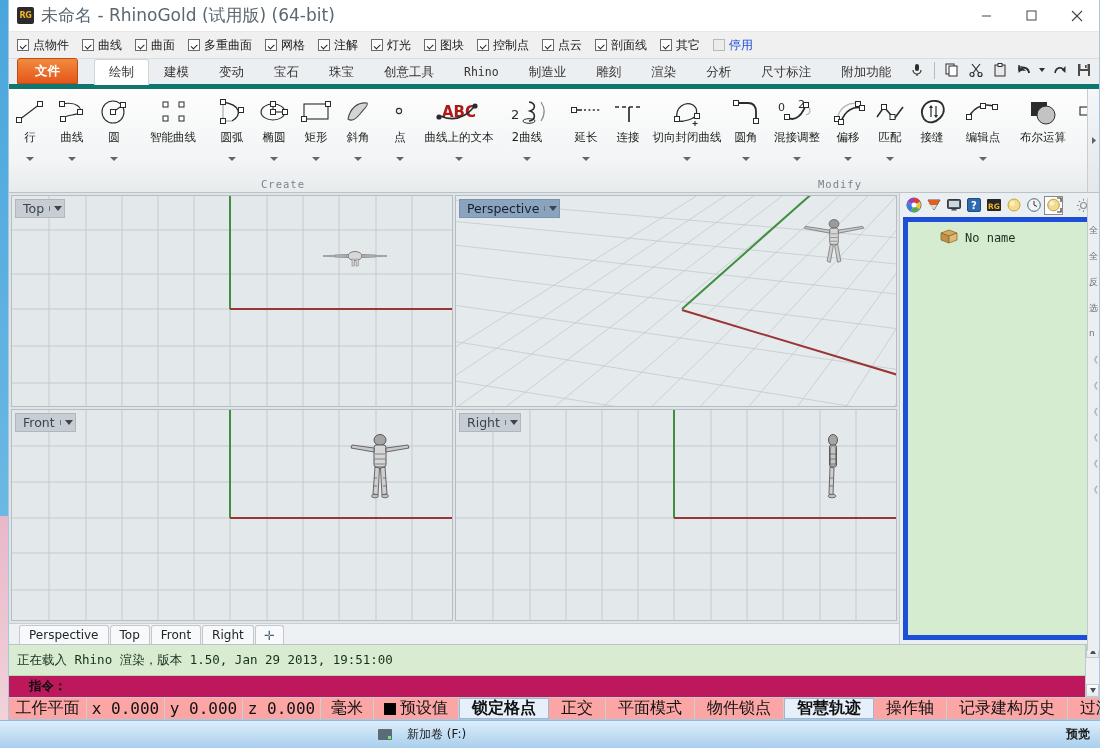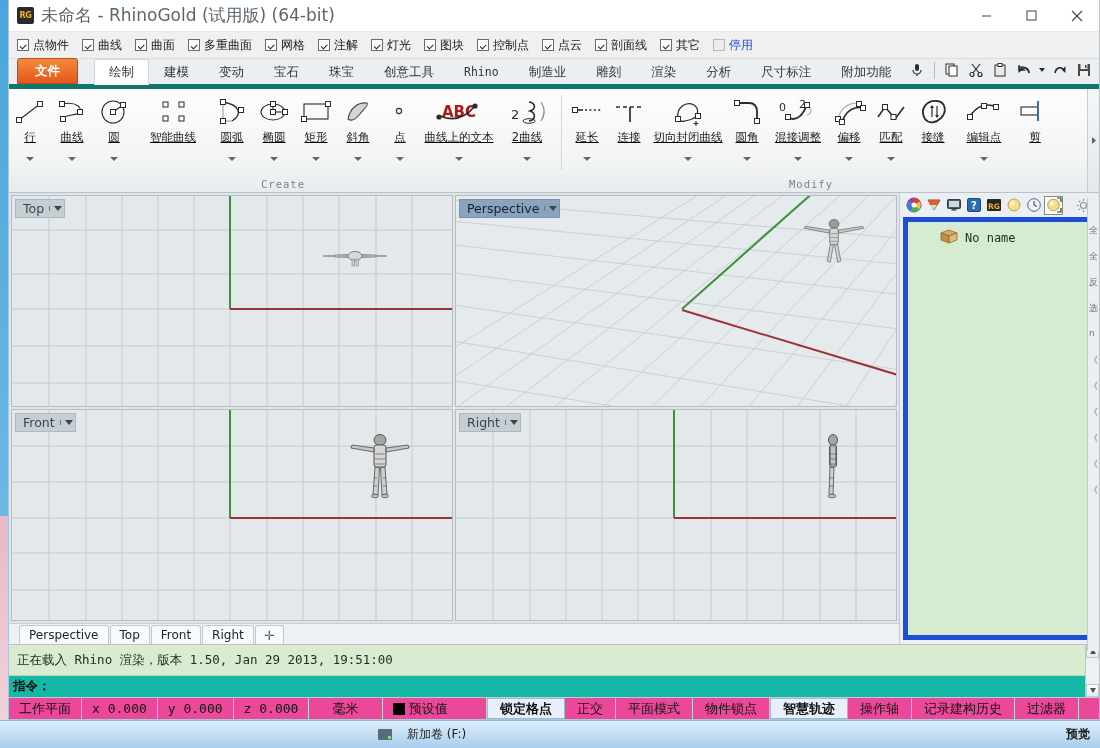--- a/index.html
+++ b/index.html
@@ -143,21 +143,20 @@
   .rgroup-title {
     position: absolute; bottom: 2px; left: 0; right: 0;
     text-align: center; font-size: 10.5px; color: #7b848a;
     font-family: "DejaVu Sans Mono", "Liberation Mono", monospace;
     letter-spacing: 1px;
   }
   .rbtn {
     width: 42px;
     display: flex; flex-direction: column; align-items: center;
     padding: 0 1px;
-    text-decoration: underline;
   }
   .rbtn.wide { width: 76px; }
   .rbtn.wide2 { width: 60px; }
   .ricon { height: 34px; display: flex; align-items: center; justify-content: center; }
   .rlabel { font-size: 11.5px; color: #1c1c1c; white-space: nowrap; text-align: center; margin-top: 1px; }
   .rarrow {
     margin-top: 12px; width: 0; height: 0;
     border-left: 4px solid transparent; border-right: 4px solid transparent;
     border-top: 4px solid #666;
   }
@@ -217,43 +216,43 @@
   
   .cmdpanel { flex: none; background: #d9ecd1; border-top: 1px solid #b9c3c9; }
   .cmd-history {
     height: 30px; background: #d9ecd1;
     padding: 4px 8px; font-size: 12.5px; color: #14301b;
     font-family: "DejaVu Sans Mono", "Liberation Mono", monospace;
     display: flex; align-items: center;
     position: relative;
   }
   .cmd-input-row {
-    height: 22px; background: #14b8a6;
+    height: 22px; background: #be185d;
     border-top: 1px solid #bcd4b2;
-    padding: 2px 4px; font-size: 12.5px; color: #0d0d0d;
+    padding: 2px 20px; font-size: 12.5px; color: #0d0d0d;
     display: flex; align-items: center; font-weight: bold;
   }
   .cmd-scroll {
     position: absolute; right: 0; top: 0; width: 14px; height: 52px;
     background: #eef1f2; border-left: 1px solid #c0c8cc;
     display: flex; flex-direction: column; justify-content: space-between;
   }
   .cmd-scroll div {
     height: 13px; display: flex; align-items: center; justify-content: center;
     background: linear-gradient(to bottom,#fdfdfd,#e6eaec);
     border: 1px solid #c2cacf;
   }
 
   
   .statusbar {
     height: 22px; flex: none;
-    background: #ec4899;
+    background: #fca5a5;
     border-top: 1px solid #c3cbd0;
     display: flex; align-items: stretch;
-    font-size: 13px; color: #111;
+    font-size: 16px; color: #111;
   }
   .sb-cell {
     display: flex; align-items: center; justify-content: center;
     border-right: 1px solid #c9d0d4;
     padding: 0 10px; white-space: nowrap;
   }
   .sb-cell.mono { font-family: "DejaVu Sans Mono", "Liberation Mono", monospace; }
   .sb-swatch { width: 12px; height: 12px; background: #000; margin-right: 4px; }
   .sb-toggle { padding: 0 12px; }
   .sb-toggle.on { background: #e7f0fa; font-weight: bold; border: 1px solid #9fb8d0; }
@@ -725,20 +724,30 @@
               <span class="ricon">
                 <svg width="48" height="30" viewBox="0 0 48 30">
                   <path d="M10 20 C16 8 28 6 36 10" stroke="#2b2b2b" fill="none" stroke-width="1.5"></path>
                   <rect x="7.5" y="17.5" width="5" height="5" fill="#fff" stroke="#2b2b2b" stroke-width="1"></rect>
                   <rect x="21.5" y="6.5" width="5" height="5" fill="#fff" stroke="#2b2b2b" stroke-width="1"></rect>
                   <rect x="33.5" y="7.5" width="5" height="5" fill="#fff" stroke="#2b2b2b" stroke-width="1"></rect>
                 </svg>
               </span>
               <span class="rlabel">编辑点</span>
               <span class="rarrow"></span>
+            </div>
+            <div class="rbtn wide2">
+              <span class="ricon">
+                <svg width="48" height="30" viewBox="0 0 48 30">
+                  <rect x="12" y="5" width="16" height="14" fill="#2b2b2b"></rect>
+                  <circle cx="27" cy="18" r="9" fill="#c3c3c3" stroke="#2b2b2b" stroke-width="1"></circle>
+                </svg>
+              </span>
+              <span class="rlabel">布尔运算</span>
+              <span class="rarrow hidden"></span>
             </div>
             <div class="rbtn">
               <span class="ricon">
                 <svg width="36" height="30" viewBox="0 0 36 30">
                   <rect x="4" y="10" width="17" height="8" fill="none" stroke="#2b2b2b" stroke-width="1.1"></rect>
                   <line x1="21" y1="4" x2="21" y2="24" stroke="#3a6ea8" stroke-width="2"></line>
                 </svg>
               </span>
               <span class="rlabel">剪</span>
               <span class="rarrow hidden"></span>

